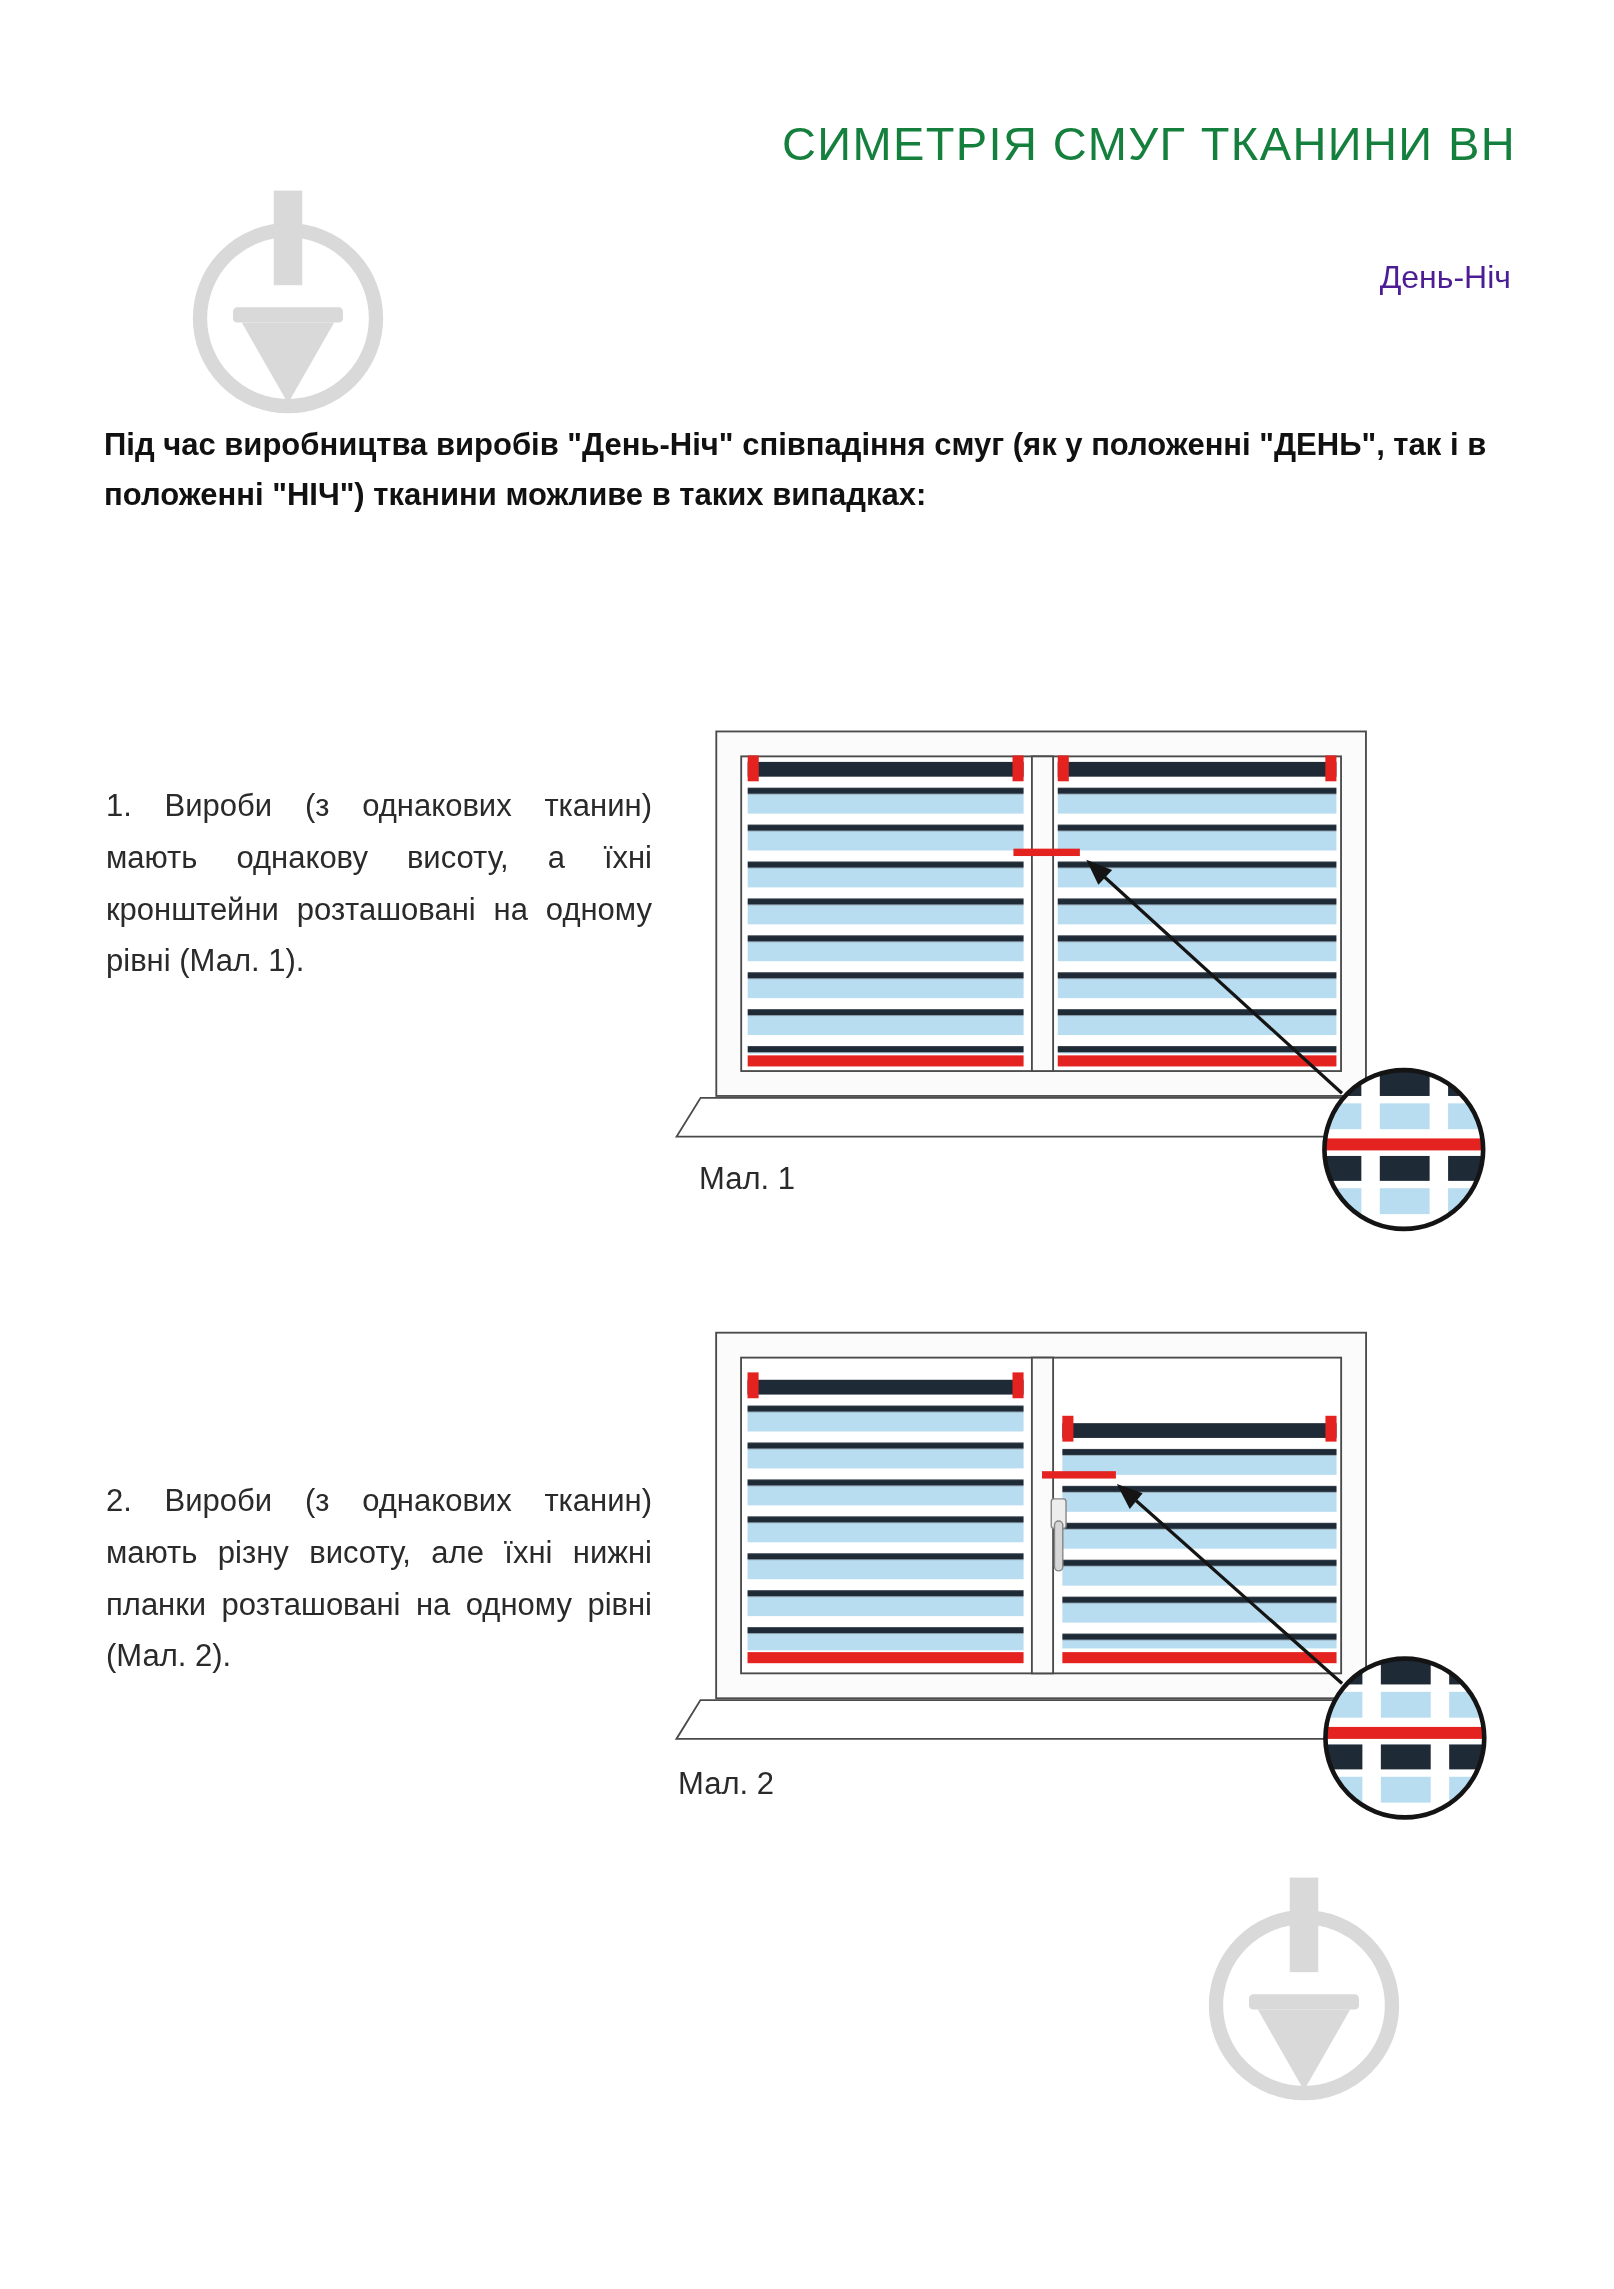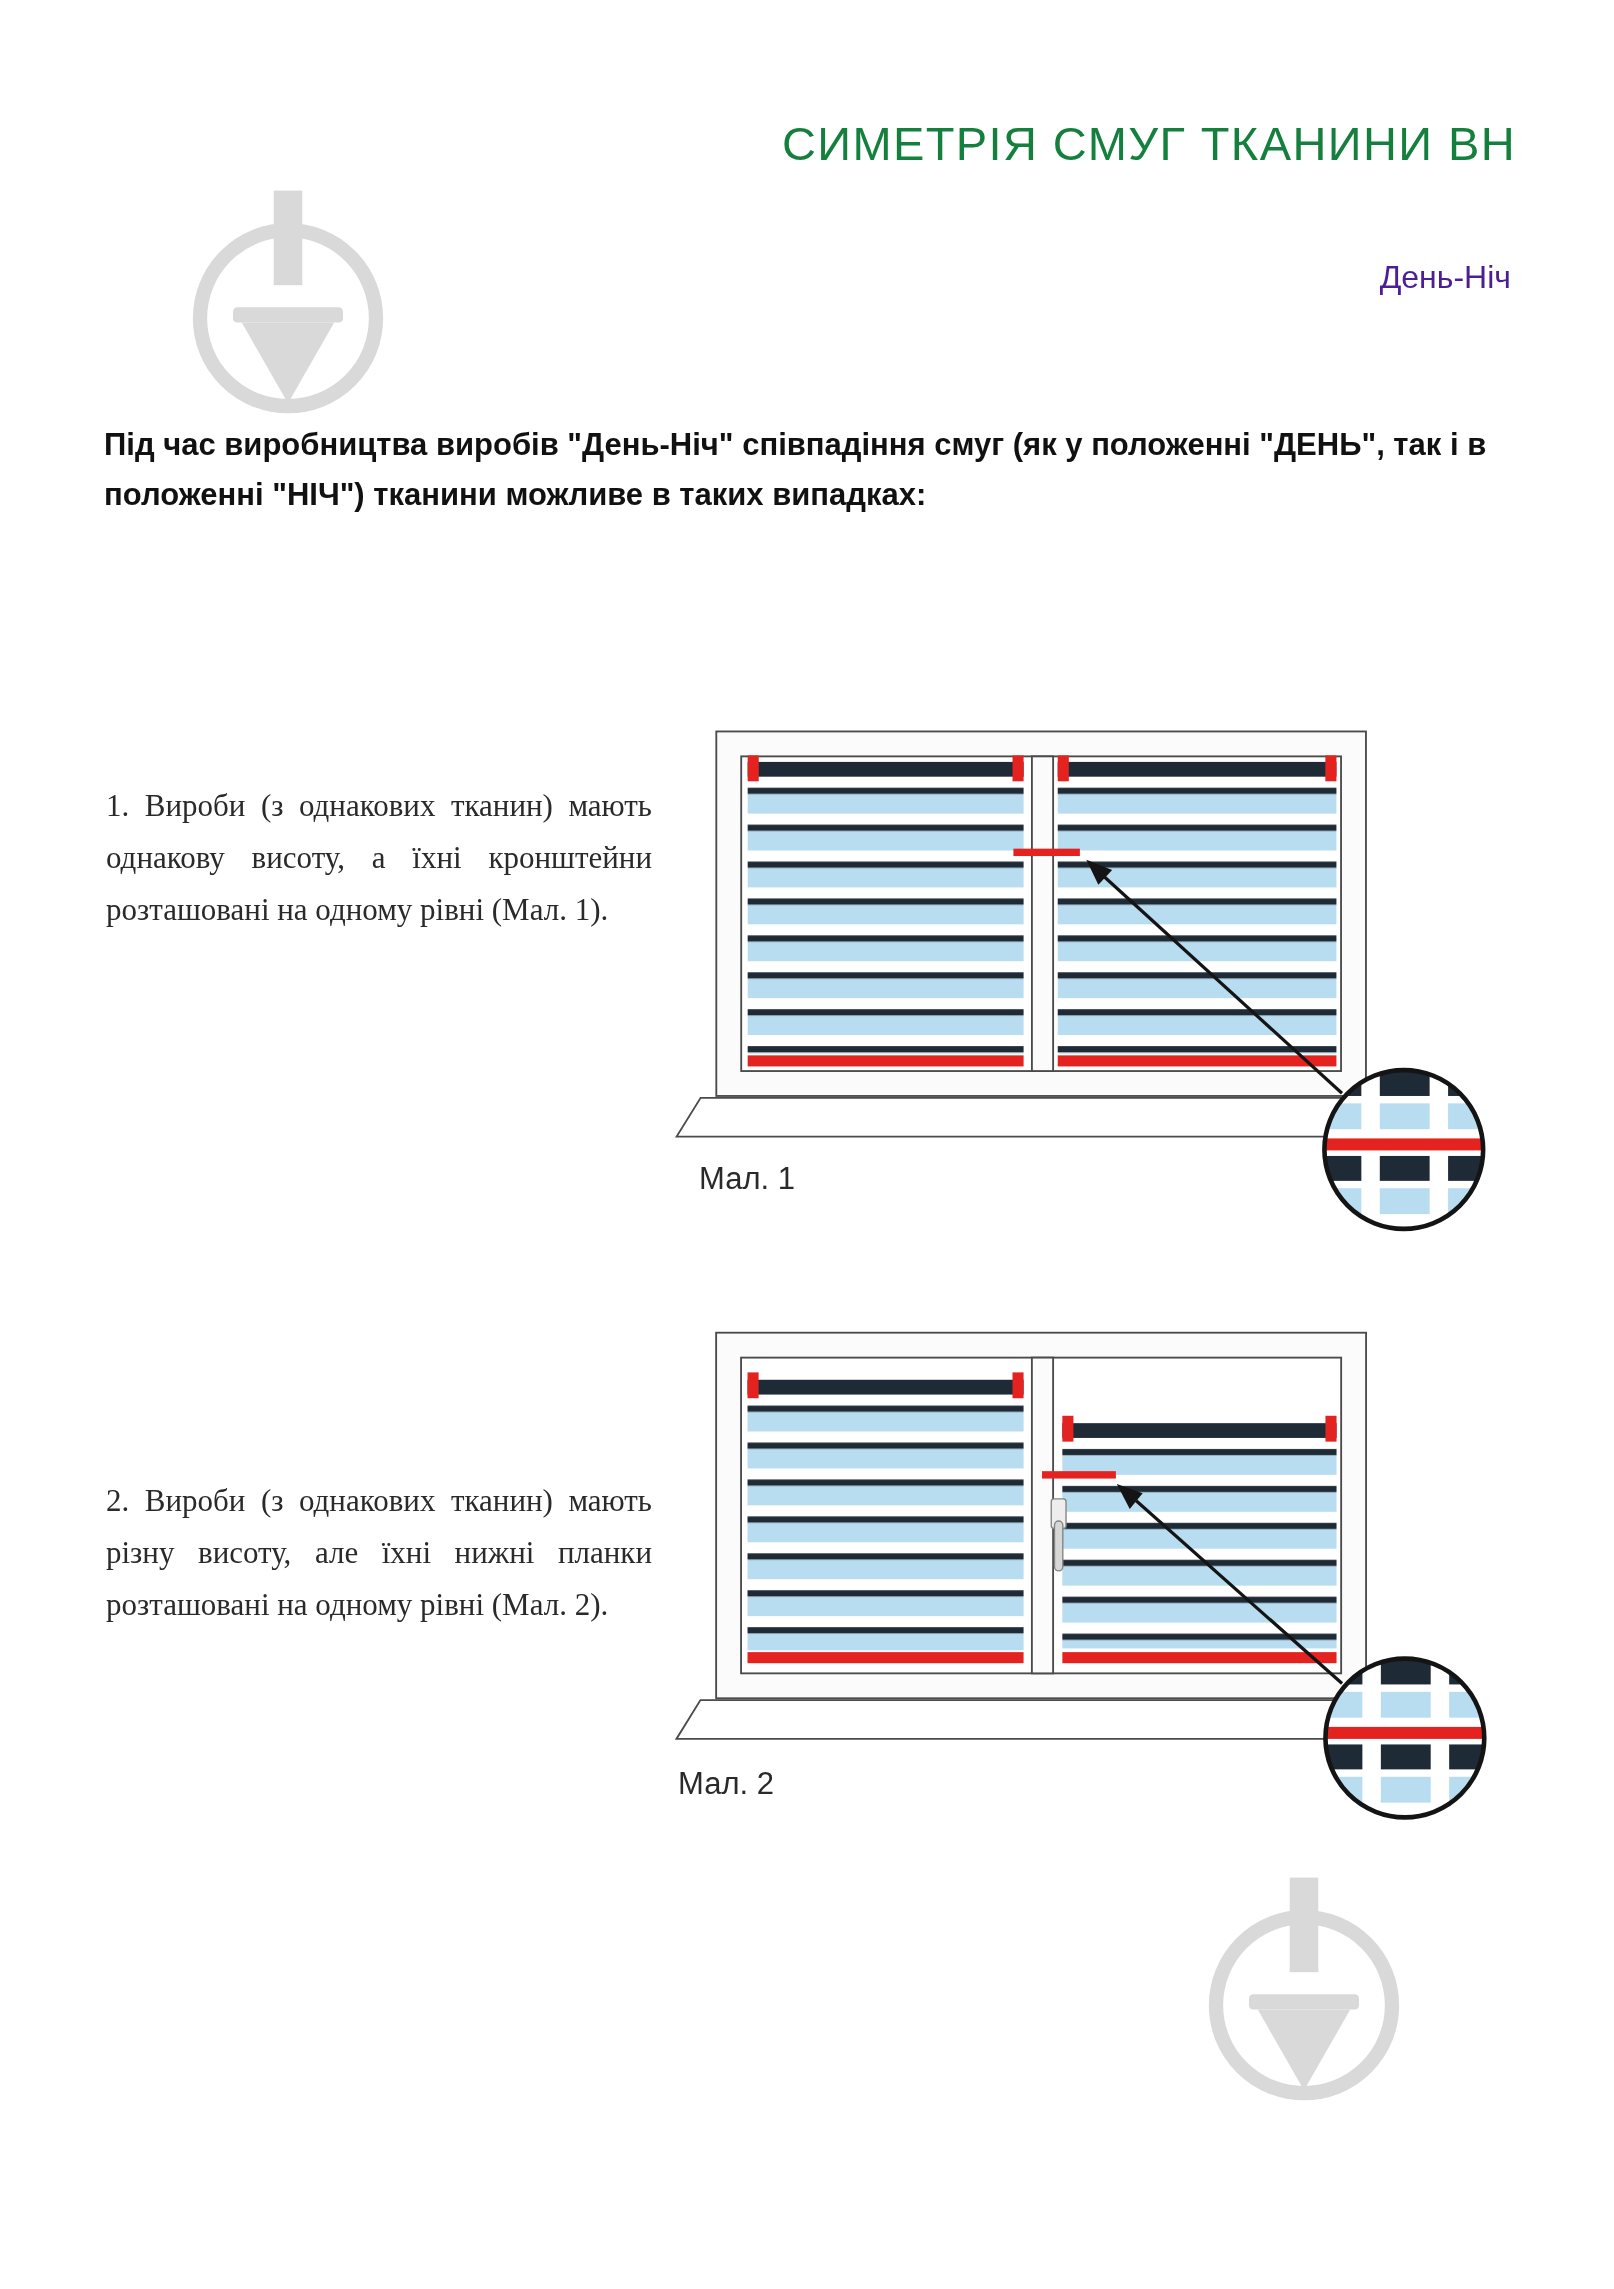--- a/index.html
+++ b/index.html
@@ -18,21 +18,21 @@
   .subtitle {
     position:absolute; top:223px; right:103px;
     font-size:32px; color:#4c1d95;margin-top:36px;
   }
   .intro {
     position:absolute; left:104px; top:420px; width:1426px;
     font-size:31px; font-weight:700; line-height:1.62; color:#111;
   }
   .body-text {
     position:absolute; left:106px; width:546px;
-    font-size:31px; line-height:1.67; text-align:justify; color:#2a2a2a;font-family:Liberation Serif, serif;
+    font-size:31px; line-height:1.67; text-align:justify; color:#2a2a2a;
   }
   .sec1 { top:780px; }
   .sec2 { top:1431px;margin-top:44px; }
   .caption { position:absolute; font-size:31px; color:#2a2a2a; }
   .cap1 { left:678px; top:1161px;margin-left:21px; }
   .cap2 { left:678px; top:1766px; }
   .footer-text {
     position:absolute; left:104px; top:1975px;
     font-size:31px; font-weight:700; white-space:nowrap; color:#111;
   }

